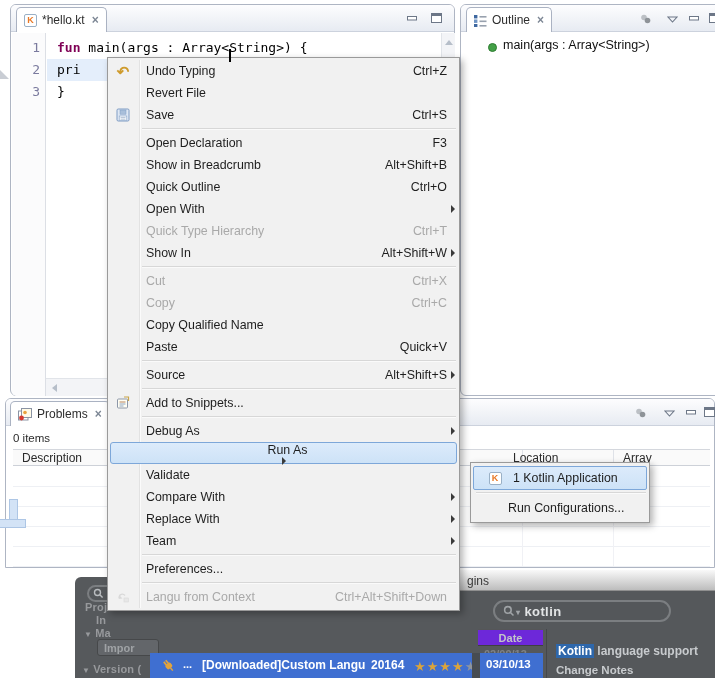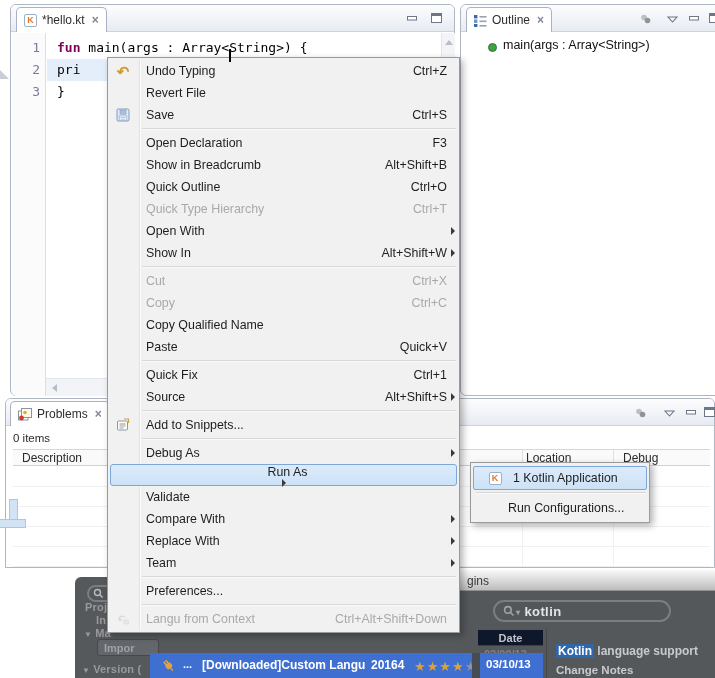--- a/index.html
+++ b/index.html
@@ -72,21 +72,21 @@
   .dk-btn{position:absolute;background:#63666a;border:1px solid #46484a;border-radius:3px;
     color:#9fa2a5;font-size:11px;font-weight:bold;display:flex;align-items:center;padding-left:6px;}
   .tree-arrow{font-size:8px;margin-right:3px;}
 
   #plugins-dialog{position:absolute;left:460px;top:570px;width:255px;height:108px;z-index:2;padding-left:24px;}
   #pd-titlebar{position:absolute;left:0;top:0;width:100%;height:21px;
     background:linear-gradient(#f9f9f9,#bdbdbd);border-bottom:1px solid #8f8f8f;}
   #pd-title{position:absolute;left:7px;top:4px;font-size:12px;color:#3a3a3a;}
   #pd-body{position:absolute;left:0;top:21px;width:100%;height:87px;background:#55585b;}
   #pd-search{left:33px;top:9px;width:178px;height:22px;border-radius:12px;font-size:13px;letter-spacing:.4px;color:#e3e5e6;padding-left:8px;}
-  #pd-date-header{position:absolute;left:18px;top:38px;width:65px;height:17px;background:#0f172a;
+  #pd-date-header{position:absolute;left:18px;top:38px;width:65px;height:17px;background:#6d28d9;
     border-top:1px solid #555658;border-bottom:1px solid #3f4042;display:flex;align-items:center;justify-content:center;
     color:#c2c5c9;font-size:11px;font-weight:bold;}
   #pd-date-dim{position:absolute;left:24px;top:57px;color:#7f8285;font-size:11px;font-weight:bold;}
   #pd-vdiv{position:absolute;left:86px;top:38px;width:1px;height:49px;background:#45474a;}
   #pd-plugin-title{position:absolute;left:96px;top:53px;font-size:12px;font-weight:bold;color:#c8cbce;white-space:nowrap;}
   #pd-plugin-title .hlword{background:#2e67ab;color:#fff;padding:0 2px;}
   #pd-section{position:absolute;left:96px;top:73px;font-size:11.5px;font-weight:bold;color:#c8cbce;}
 
   #blue-row{position:absolute;left:150px;top:653px;width:393px;height:25px;background:var(--selection-blue);z-index:3;color:#fff;}
   #blue-row .br-txt{position:absolute;top:5px;font-weight:bold;font-size:12px;white-space:nowrap;}
@@ -309,23 +309,23 @@
         <svg class="tb-svg" width="11" height="10" viewBox="0 0 11 10">
             <rect x="0.5" y="0.5" width="10" height="9" fill="#fff" stroke="#6d7787"></rect>
             <rect x="0.5" y="0.5" width="10" height="2.5" fill="#6d7787"></rect>
           </svg>
       </span>
     </div>
     <span id="items-count">0 items</span>
     <div class="hdr-row"></div>
     <span class="hdr-cell" style="left:16px;">Description</span>
     <span class="col-sep" style="left:516px;"></span>
-    <span class="hdr-cell" style="left:520px;">Location</span>
+    <span class="hdr-cell" style="left:507px;">Location</span>
     <span class="col-sep" style="left:607px;"></span>
-    <span class="hdr-cell" style="left:617px;">Debug</span>
+    <span class="hdr-cell" style="left:617px;">Array</span>
     <div id="problems-rows">
         <div class="prob-row" style="top: 68px;"></div>
         <div class="prob-row" style="top: 88px;"></div>
         <div class="prob-row" style="top: 108px;"></div>
         <div class="prob-row" style="top: 128px;"></div>
         <div class="prob-row" style="top: 148px;"></div>
       </div>
     <div class="col-line" style="left:516px;top:68px;height:99px;"></div>
     <div class="col-line" style="left:607px;top:68px;height:99px;"></div>
   </div>
@@ -371,36 +371,36 @@
         <span class="mi-label">Show in Breadcrumb</span>
         <span class="mi-short">Alt+Shift+B</span>
         <span class="mi-arrow"></span>
       </div>
       <div class="menu-item">
         <span class="mi-icon"></span>
         <span class="mi-label">Quick Outline</span>
         <span class="mi-short">Ctrl+O</span>
         <span class="mi-arrow"></span>
       </div>
+      <div class="menu-item">
+        <span class="mi-icon"></span>
+        <span class="mi-label">Open With</span>
+        <span class="mi-short"></span>
+        <span class="mi-arrow">
+          <i class="tri"></i>
+        </span>
+      </div>
       <div class="menu-item dis">
         <span class="mi-icon"></span>
         <span class="mi-label">Quick Type Hierarchy</span>
         <span class="mi-short">Ctrl+T</span>
         <span class="mi-arrow"></span>
       </div>
       <div class="menu-item">
         <span class="mi-icon"></span>
-        <span class="mi-label">Open With</span>
-        <span class="mi-short"></span>
-        <span class="mi-arrow">
-          <i class="tri"></i>
-        </span>
-      </div>
-      <div class="menu-item">
-        <span class="mi-icon"></span>
         <span class="mi-label">Show In</span>
         <span class="mi-short">Alt+Shift+W</span>
         <span class="mi-arrow">
           <i class="tri"></i>
         </span>
       </div>
       <div class="menu-sep"></div>
       <div class="menu-item dis">
         <span class="mi-icon"></span>
         <span class="mi-label">Cut</span>
@@ -419,26 +419,20 @@
         <span class="mi-short"></span>
         <span class="mi-arrow"></span>
       </div>
       <div class="menu-item">
         <span class="mi-icon"></span>
         <span class="mi-label">Paste</span>
         <span class="mi-short">Quick+V</span>
         <span class="mi-arrow"></span>
       </div>
       <div class="menu-sep"></div>
-      <div class="menu-item">
-        <span class="mi-icon"></span>
-        <span class="mi-label">Quick Fix</span>
-        <span class="mi-short">Ctrl+1</span>
-        <span class="mi-arrow"></span>
-      </div>
       <div class="menu-item">
         <span class="mi-icon"></span>
         <span class="mi-label">Source</span>
         <span class="mi-short">Alt+Shift+S</span>
         <span class="mi-arrow">
           <i class="tri"></i>
         </span>
       </div>
       <div class="menu-sep"></div>
       <div class="menu-item">

